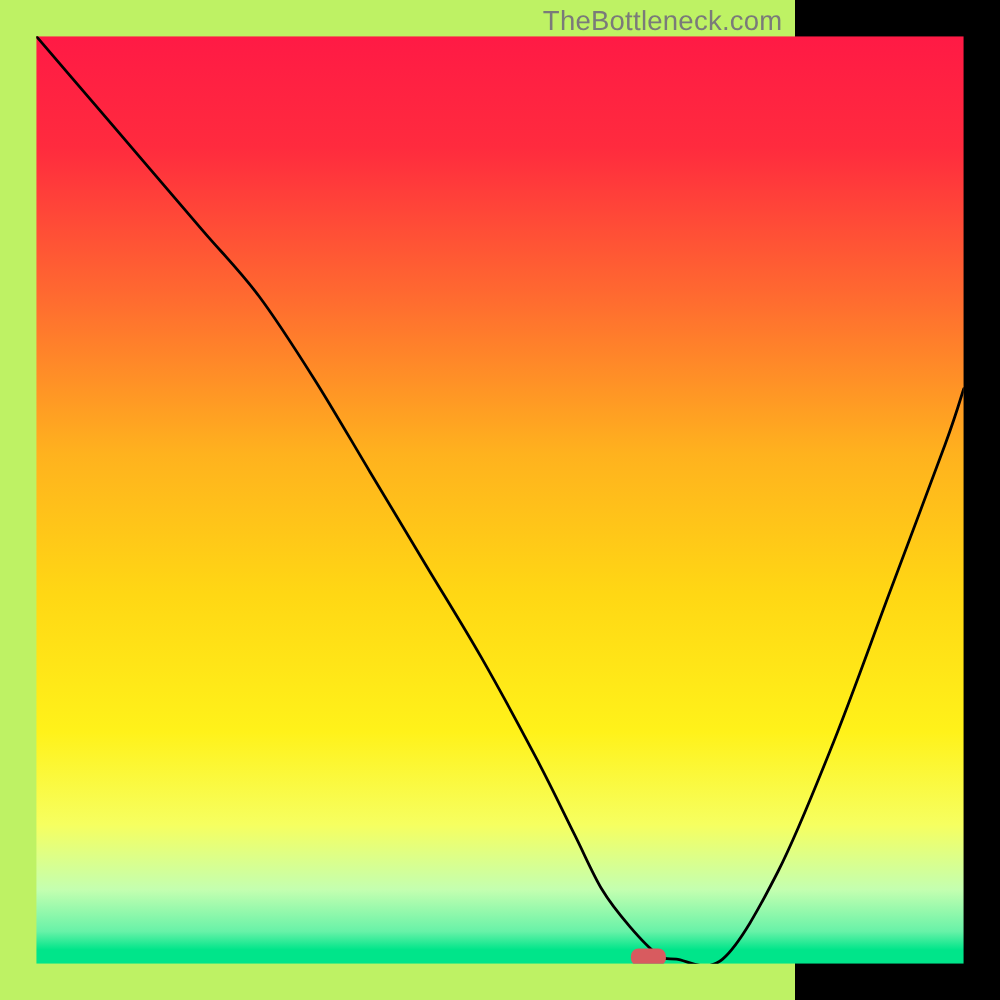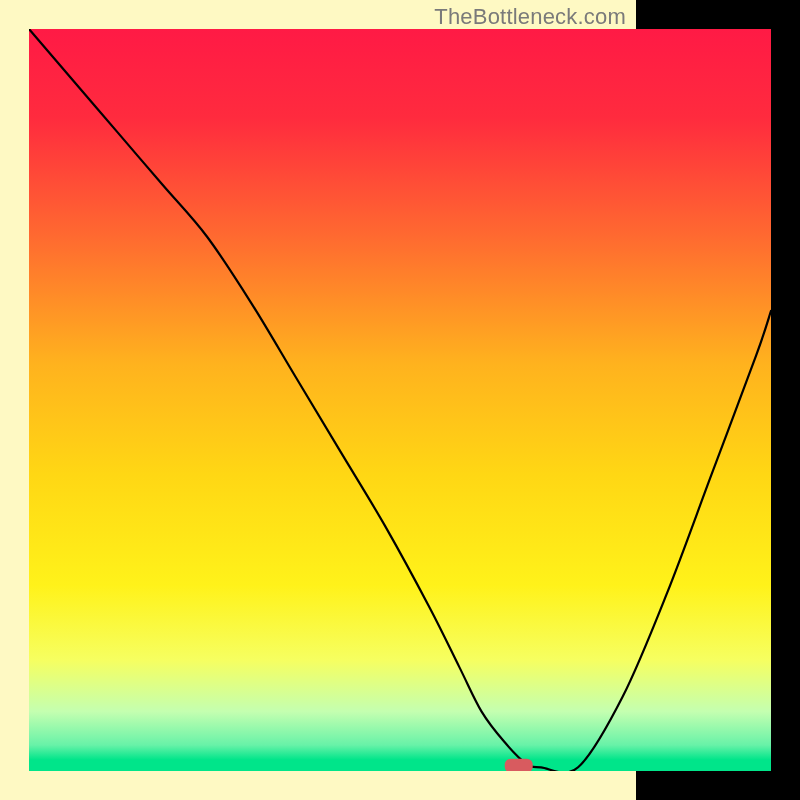--- a/index.html
+++ b/index.html
@@ -10,21 +10,21 @@
     height: 800px;
     overflow: hidden;
     font-family: Arial, Helvetica, sans-serif;
   }
   .frame {
     position: absolute;
     left: 0;
     top: 0;
     width: 636px;
     height: 800px;
-    background: #fef9c3;
+    background: #bef264;
   }
   .plot-area {
     position: absolute;
     left: 29px;
     top: 29px;
     width: 742px;
     height: 742px;
   }
   .watermark {
     position: absolute;

